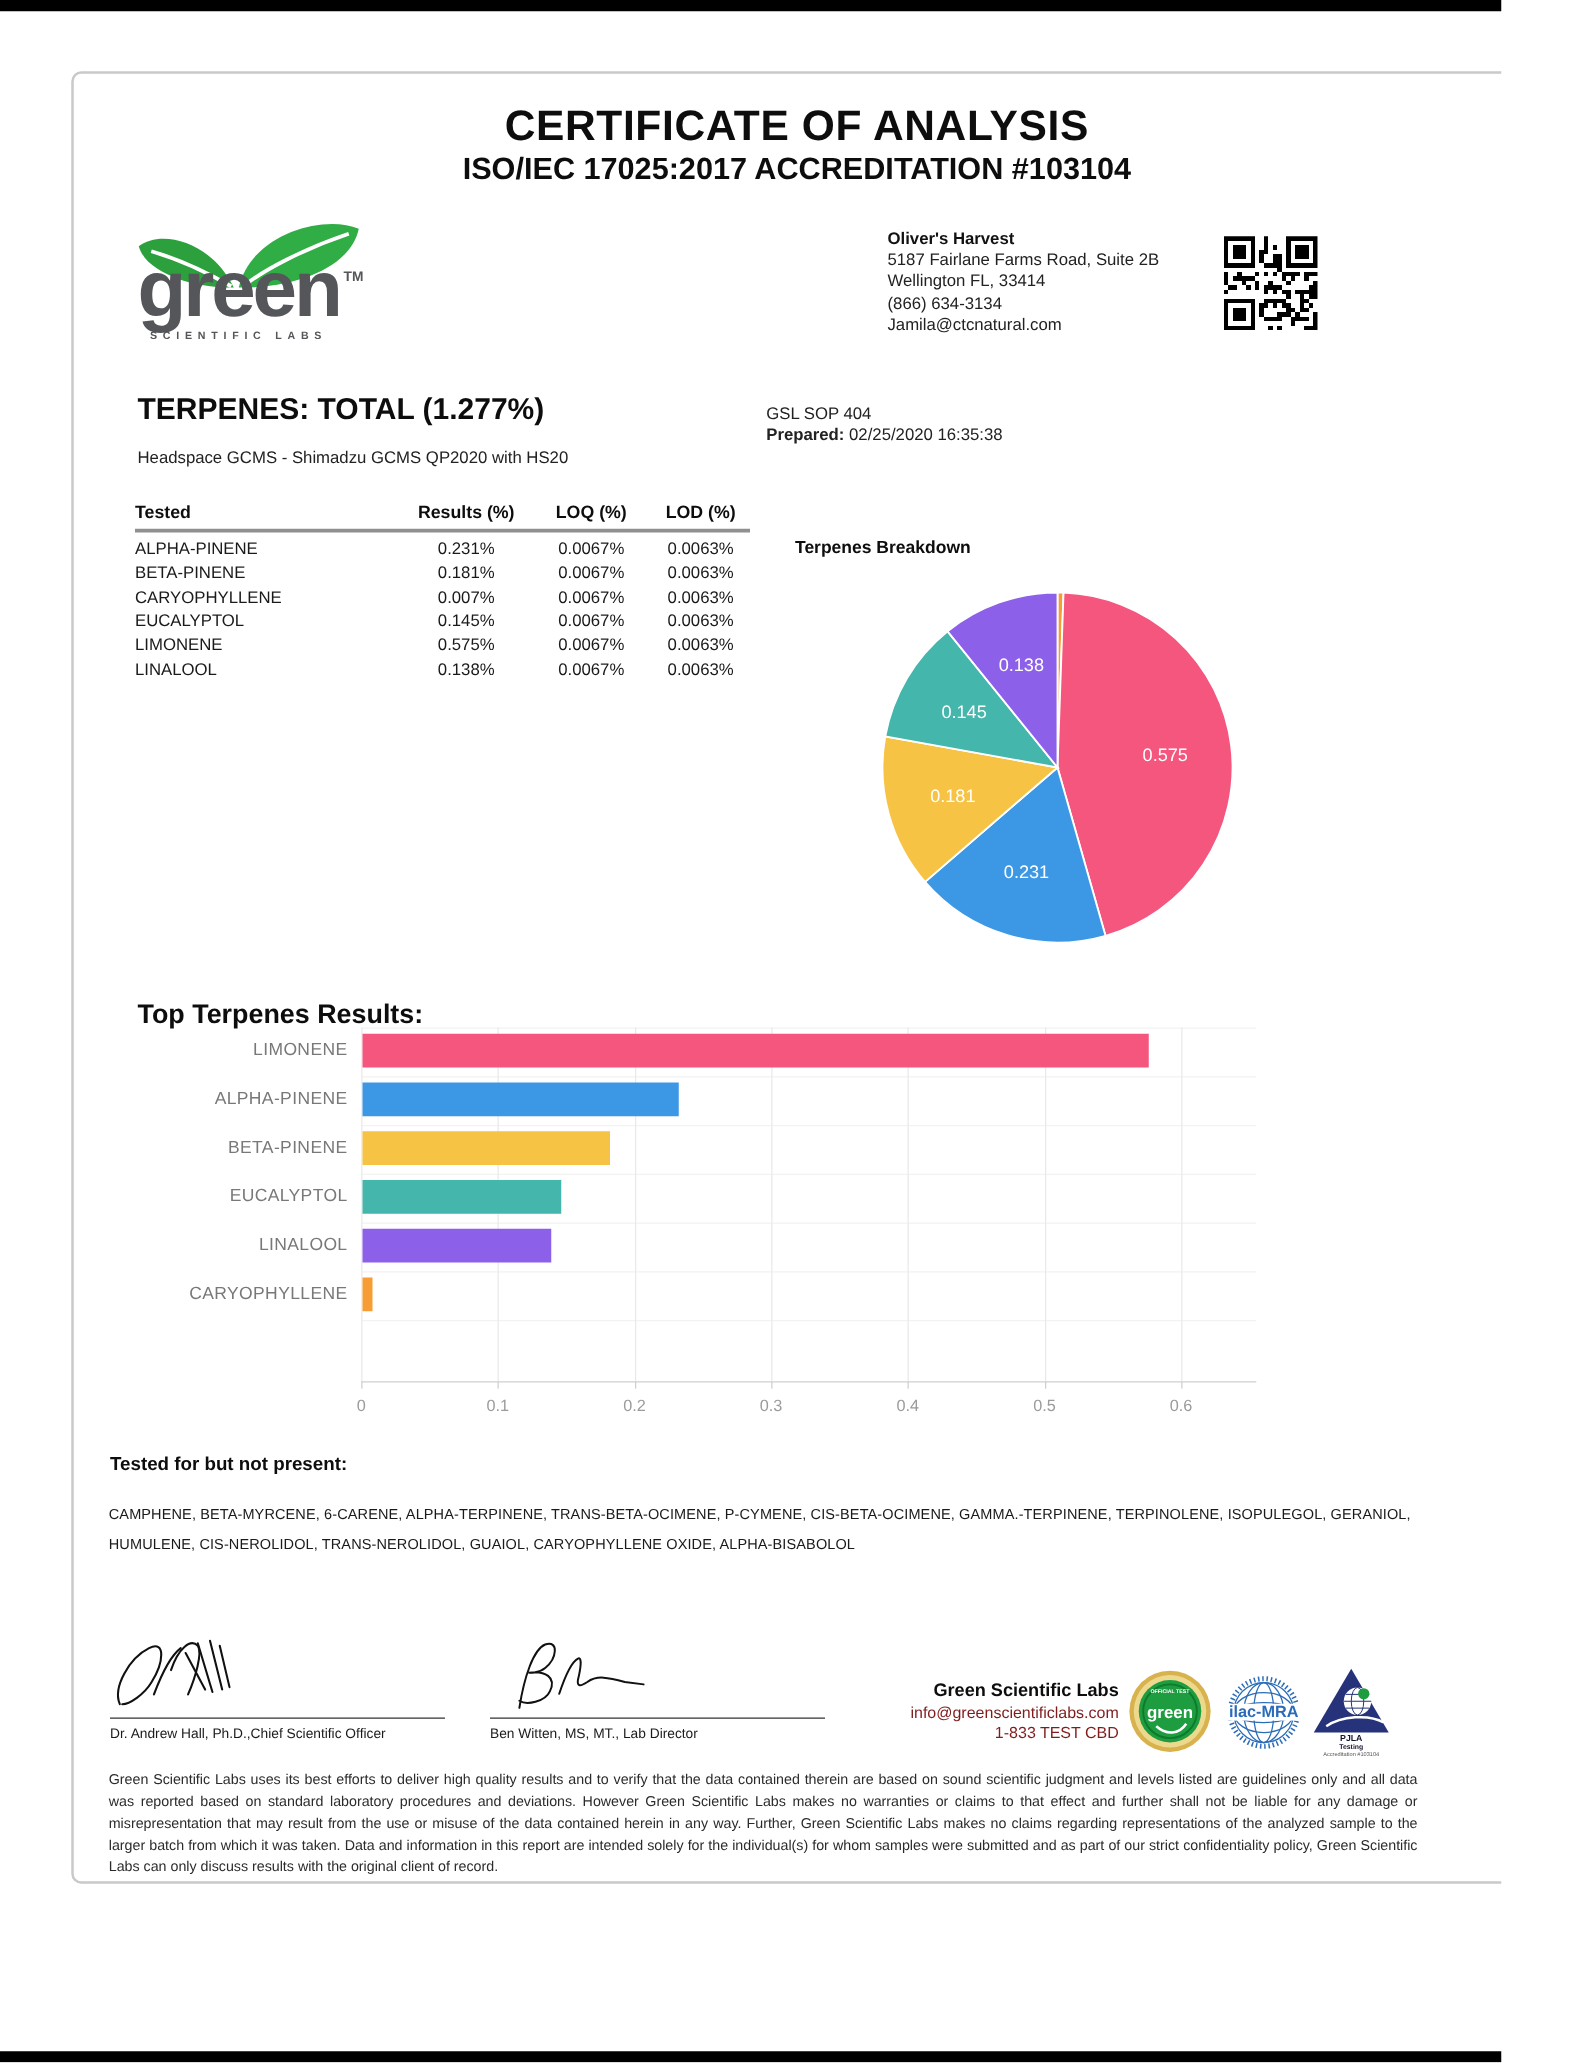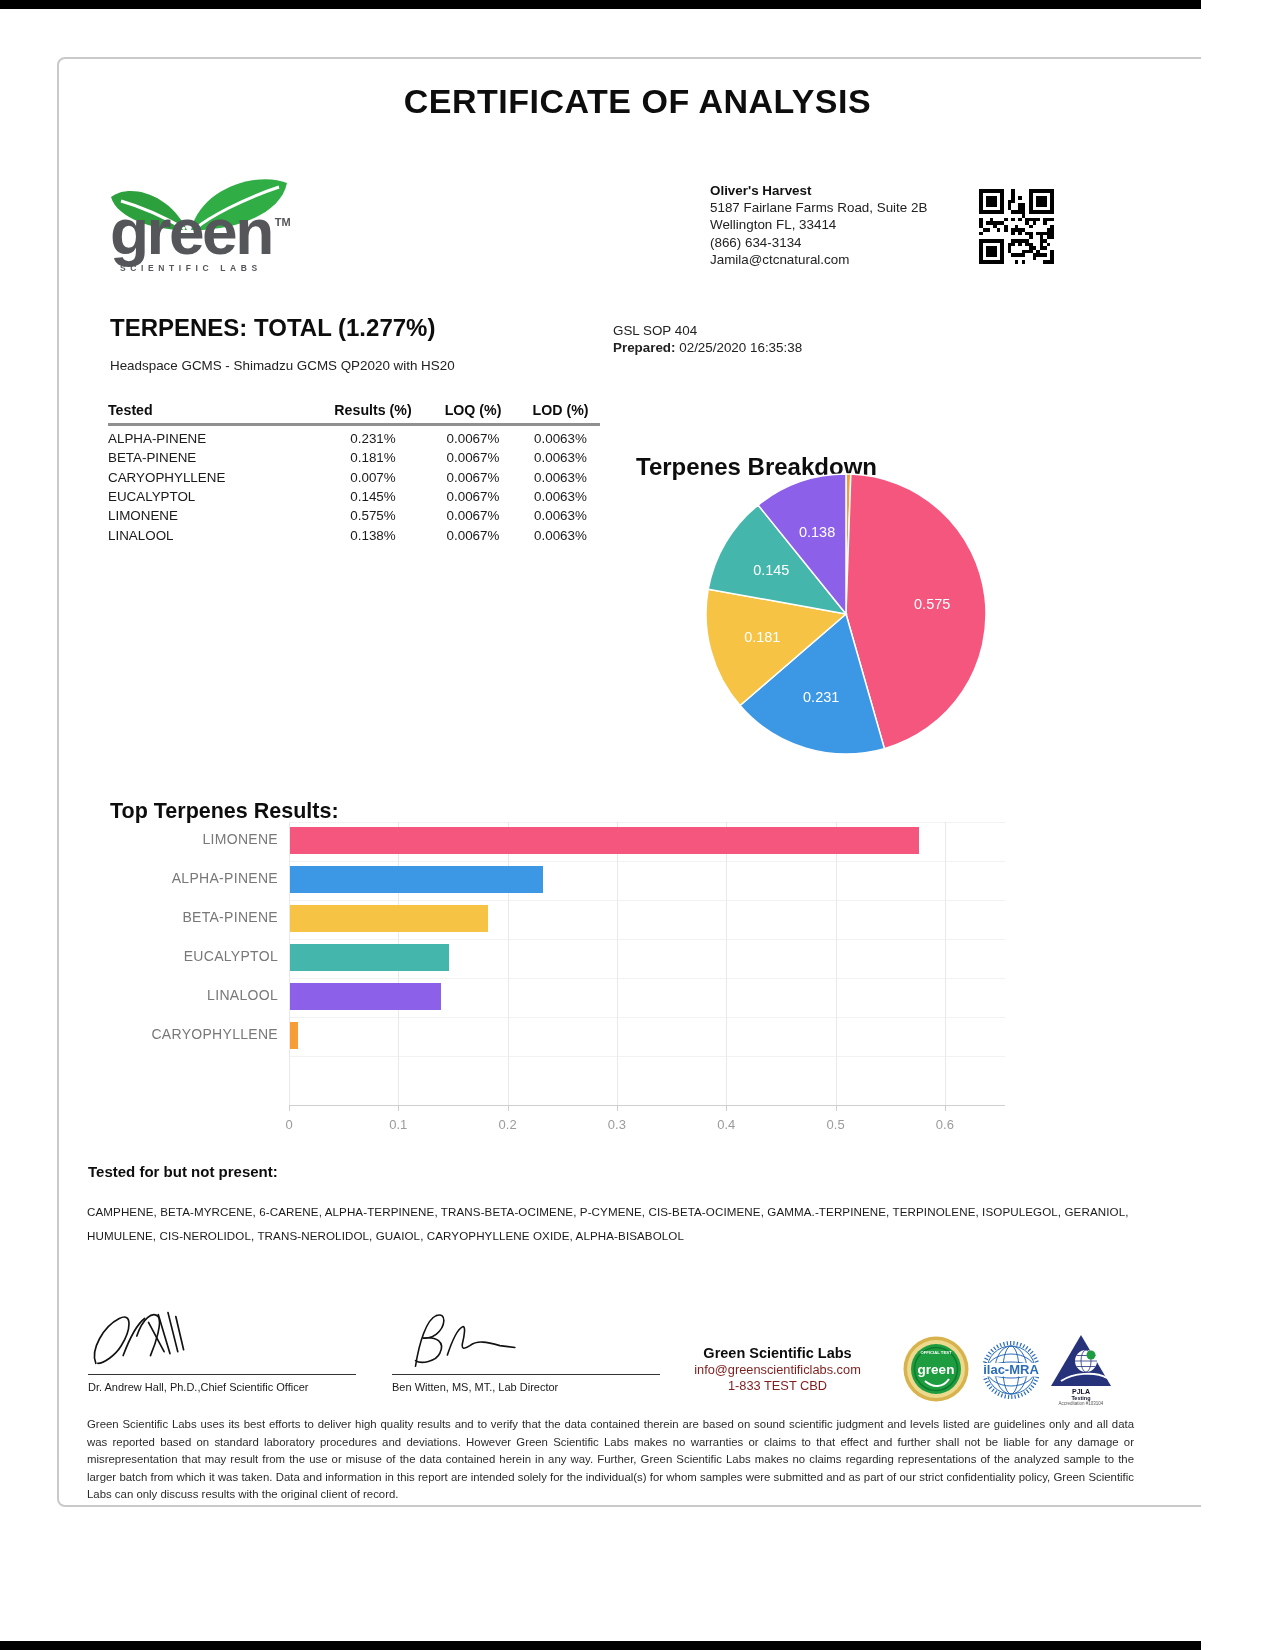--- a/index.html
+++ b/index.html
@@ -27,62 +27,63 @@
   .sec-title{left:110px;top:314px;font-size:24px;font-weight:bold;color:#0d0d0d;}
   .sop{left:613px;top:322px;font-size:13.4px;line-height:17.2px;color:#222;}
   .method{left:110px;top:358px;font-size:13.4px;color:#222;}
   
   .ttable{left:108px;top:402px;width:492px;}
   .thead{display:grid;grid-template-columns:215px 100px 100px 75px;font-weight:bold;font-size:14.2px;padding-bottom:5px;border-bottom:3px solid #909090;color:#0d0d0d;}
   .tbody{padding-top:3px;}
   .trow{display:grid;grid-template-columns:215px 100px 100px 75px;font-size:13.4px;height:19.3px;align-items:center;color:#1a1a1a;}
   .c1,.c2,.c3{text-align:center;}
   
-  .pie-title{left:636px;top:429px;font-size:24px;font-weight:bold;color:#0d0d0d;margin-top:24px;}
+  .pie-title{left:636px;top:429px;font-size:14px;font-weight:bold;color:#0d0d0d;}
   .pie{left:700px;top:468px;width:292px;height:292px;}
   .pie-label{font-size:14.5px;fill:#fff;font-family:"Liberation Sans",sans-serif;}
   
   .bar-title{left:110px;top:799px;font-size:21.5px;font-weight:bold;color:#0d0d0d;}
   .bar-labels{left:55px;top:822px;width:223px;height:260px;}
   .bar-cat{position:absolute;right:0;font-size:14px;color:#787878;letter-spacing:.3px;}
   .bar-plot{left:289px;top:822px;width:716px;height:283px;border-bottom:1px solid #cfcfcf;}
   .gridline{position:absolute;top:0;height:283px;width:1px;background:#e9e9e9;}
   .rowline{position:absolute;left:0;width:716px;height:1px;background:#f2f2f2;}
   .tick{position:absolute;top:283px;height:6px;width:1px;background:#cfcfcf;}
   .ticklabel{position:absolute;top:295px;width:40px;text-align:center;font-size:13px;color:#9b9b9b;}
   .bar{position:absolute;left:1px;height:27px;}
   
   .tested-title{left:88px;top:1163px;font-size:15px;font-weight:bold;color:#0d0d0d;}
   .tested-list{left:87px;top:1200px;width:1048px;font-size:11.6px;line-height:23.5px;letter-spacing:.1px;color:#1a1a1a;}
   
   .sigsvg{position:absolute;}
   .sigline{position:absolute;width:268px;border-top:1.5px solid #333;}
   .signame{position:absolute;font-size:11px;color:#1a1a1a;}
   
-  .contact{left:660px;top:1345px;width:235px;text-align:center;line-height:16.5px;}
+  .contact{left:660px;top:1345px;width:235px;text-align:right;line-height:16.5px;}
   .contact .company{font-size:14.5px;font-weight:bold;color:#0d0d0d;}
   .contact .line{font-size:12.8px;color:#7f1d1d;}
   
   .badge{position:absolute;}
   .pjla-wrap{left:1049px;top:1334px;width:64px;text-align:center;line-height:6px;}
   .pjla-l1{font-size:7px;font-weight:bold;color:#14142e;margin-top:1px;}
   .pjla-l2{font-size:5.5px;font-weight:bold;color:#14142e;}
   .pjla-l3{font-size:4.5px;color:#555;}
   
   .disclaimer{left:87px;top:1416px;width:1047px;font-size:11.4px;line-height:17.6px;color:#2b2b2b;text-align:justify;}
 </style>
 </head>
 <body>
 
 <div class="page">
   <div class="edge top"></div>
   <div class="edge bottom"></div>
   <div class="card"></div>
 
   <div class="abs h1">CERTIFICATE OF ANALYSIS</div>
+  <div class="abs h2">ISO/IEC 17025:2017 ACCREDITATION #103104</div>
 
   <svg class="abs logo-leaves" viewBox="0 0 184 52">
     <path d="M80 51 C62 14 22 4 4 18 C10 40 50 52 80 51 Z" fill="#2CA03C"></path>
     <path d="M84 51 C94 8 152 -8 180 4 C173 38 122 52 84 51 Z" fill="#31AD46"></path>
     <path d="M14 22 C42 30 64 42 78 50" stroke="#ffffff" stroke-width="3" fill="none"></path>
     <path d="M172 8 C136 20 102 38 88 50" stroke="#ffffff" stroke-width="3" fill="none"></path>
   </svg>
   <div class="abs logo-word"><span>green</span><span class="logo-tm">TM</span></div>
   <div class="abs logo-tagline">SCIENTIFIC LABS</div>
 

